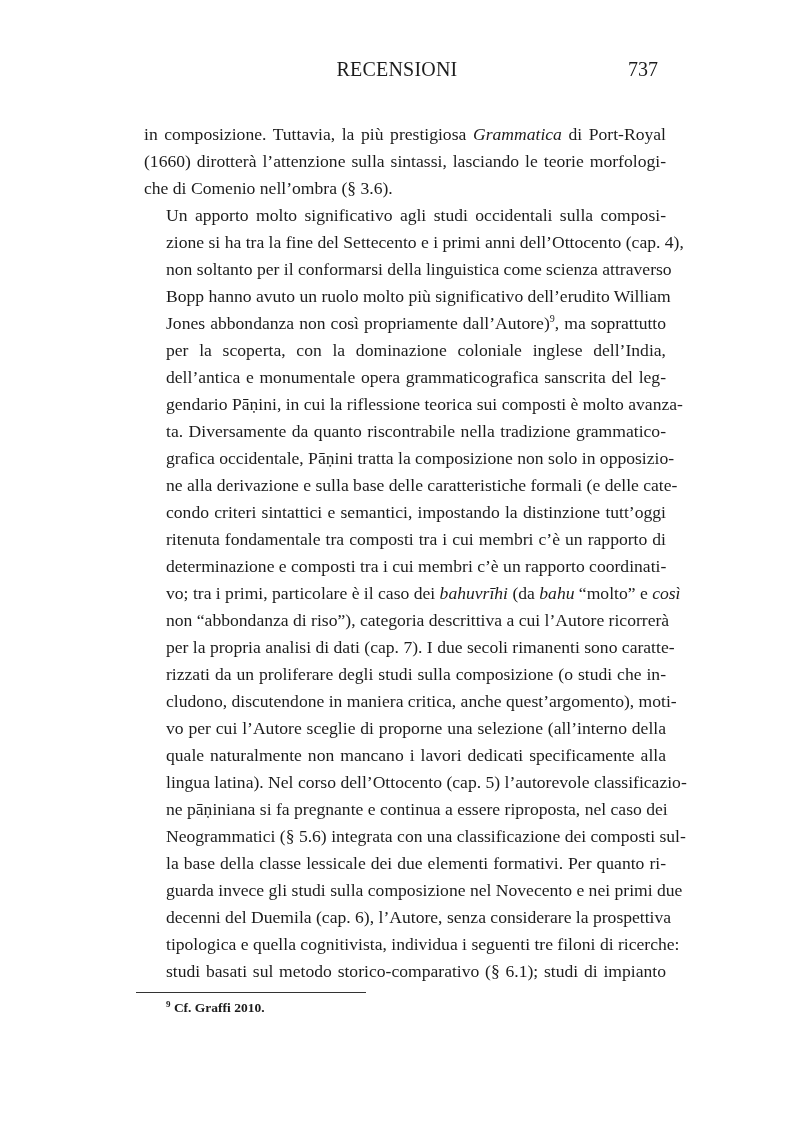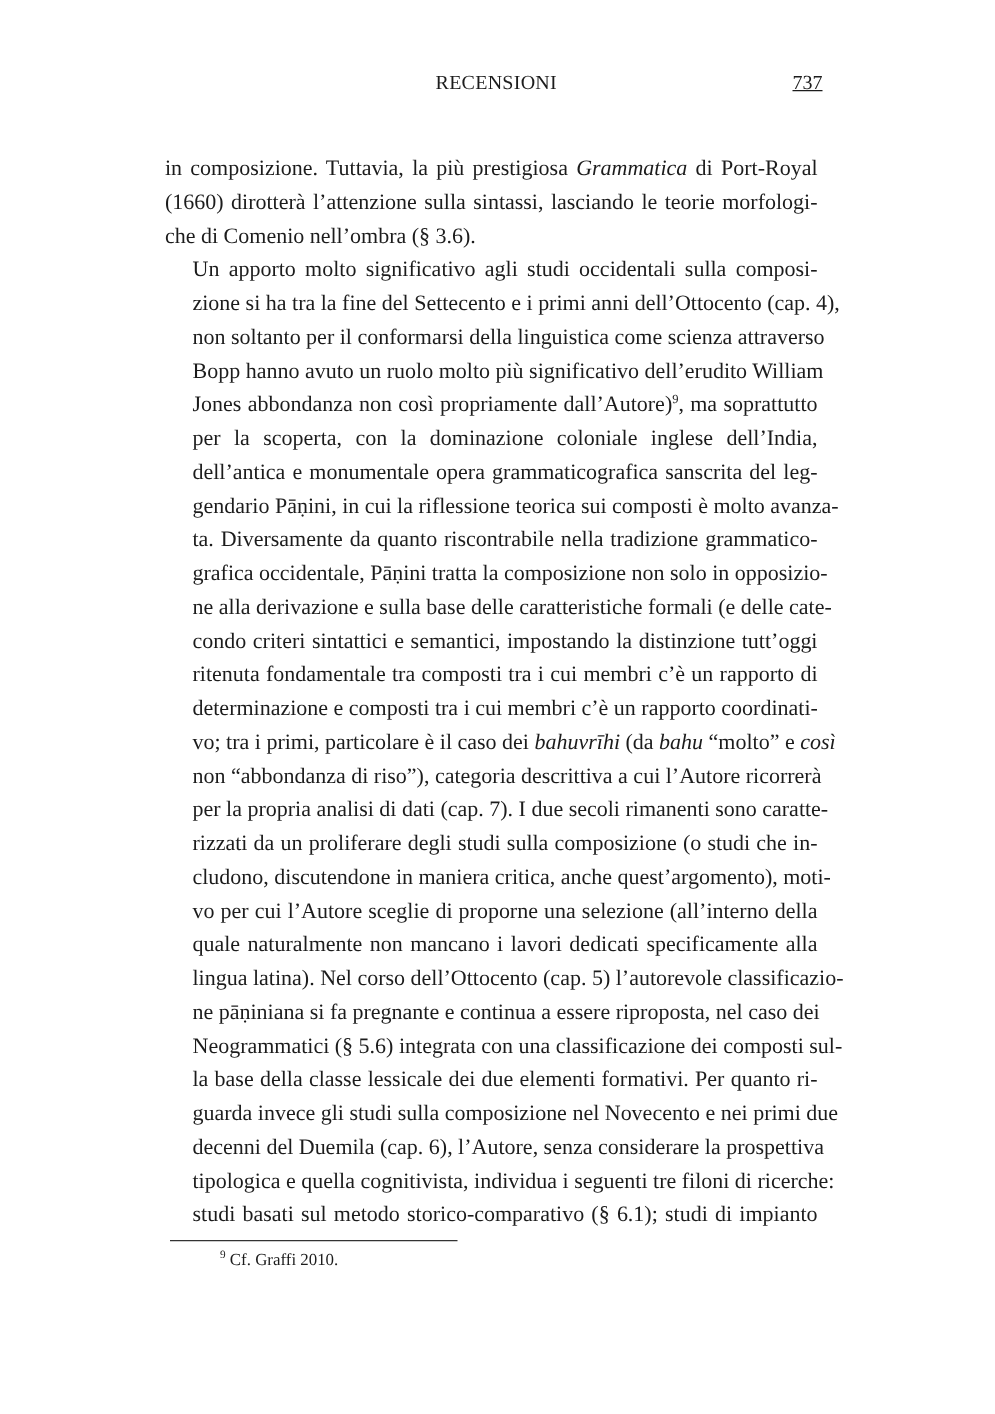--- a/index.html
+++ b/index.html
@@ -1,31 +1,31 @@
 <!DOCTYPE html>
 <html><head>
 <meta charset="utf-8">
 <style>
   html, body { margin: 0; padding: 0; background: #ffffff; }
   body { width: 796px; height: 1131px; position: relative; overflow: hidden;
          font-family: "Liberation Serif", "DejaVu Serif", serif; color: #1c1c1c; }
   .running-head { position: absolute; top: 58px; left: 136px; width: 522px; height: 22px;
-                  font-size: 16px; }
+                  font-size: 20px; }
   .running-title { position: absolute; left: 0; right: 0; text-align: center; letter-spacing: 0.2px; }
-  .page-number { position: absolute; right: 0; text-decoration: underline; }
-  .body-text { position: absolute; top: 121px; left: 132px; width: 522px;
+  .page-number { position: absolute; right: 0; }
+  .body-text { position: absolute; top: 121px; left: 144px; width: 522px;
                font-size: 17.6px; line-height: 27px; text-align: justify; hyphens: manual; }
   .body-text p { margin: 0; }
   .body-text p.indent { text-indent: 22px; }
   .line { display: block; text-align: justify; text-align-last: justify; white-space: nowrap; }
   .line.last { text-align-last: left; }
   sup { font-size: 10px; line-height: 0; vertical-align: super; }
   .footnote-rule { position: absolute; top: 992px; left: 136px; width: 230px; height: 0;
                    border-top: 1.2px solid #333; }
-  .footnote { position: absolute; top: 1000px; left: 176px; font-size: 13.5px; }
+  .footnote { position: absolute; top: 1000px; left: 166px; font-size: 13.5px; font-weight: bold; }
   .footnote sup { font-size: 9px; }
 </style>
 </head>
 <body>
 
 <div class="running-head">
   <span class="running-title">RECENSIONI</span>
   <span class="page-number">737</span>
 </div>
 

